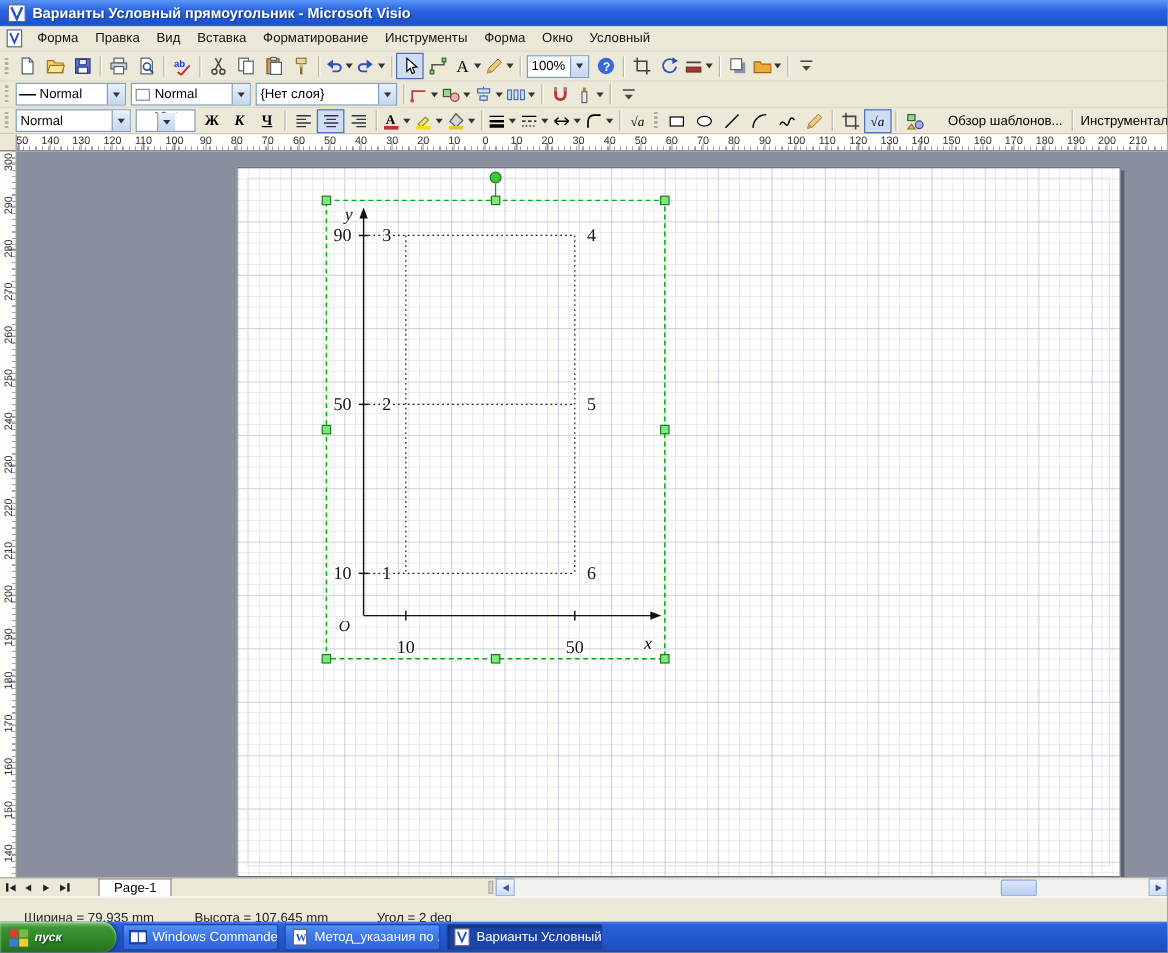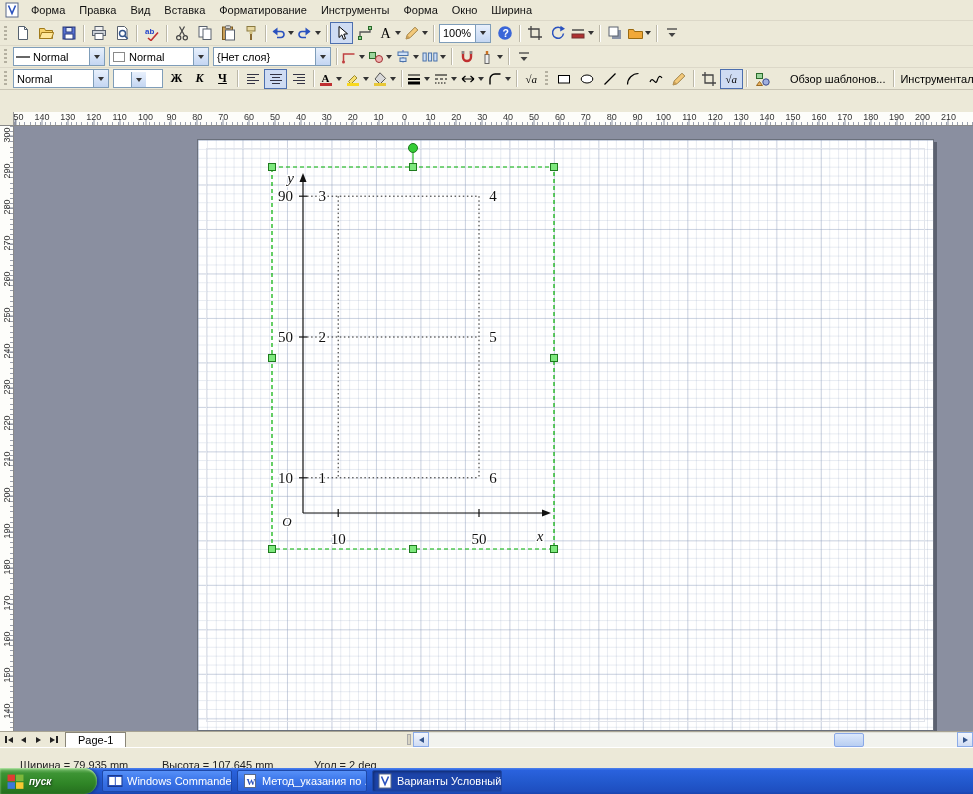--- a/index.html
+++ b/index.html
@@ -65,21 +65,21 @@
       linear-gradient(to right,rgba(140,155,185,.32) 1px,transparent 1px),
       linear-gradient(to bottom,rgba(140,155,185,.32) 1px,transparent 1px);
     background-size:8.9px 8.9px,8.9px 8.9px,44.5px 44.5px,44.5px 44.5px}
   .page-margin{position:absolute;left:8px;top:8px;right:8px;bottom:8px;border:1px solid #e0e3ea}
   #overlay{position:absolute;left:14px;top:0;width:959px;height:605px;z-index:2;pointer-events:none}
 
   
   .tabrow{position:absolute;top:731px;left:0;width:973px;height:16px;background:#ece9d8;border-top:1px solid #a8a494;display:flex;align-items:center}
   .navbtn{width:13px;height:13px;display:flex;align-items:center;justify-content:center;margin-left:2px;gap:1px}
   .navbar-bar{width:2px;height:7px;background:#222}
-  .pagetab{height:15px;background:#fff;border:1px solid #8a8678;border-bottom:none;padding:0 12px;display:flex;align-items:center;font-size:11px;margin-left:5px}
+  .pagetab{height:15px;background:#fff;border:1px solid #8a8678;border-bottom:none;padding:0 12px;display:flex;align-items:center;font-size:11px;margin-left:22px}
   .tabfill{flex:1}
   .splitter{width:4px;height:11px;background:#d8d4c4;border:1px solid #aaa;margin-right:2px}
   .hscroll{display:flex;align-items:center;width:560px;height:15px}
   .sbbtn{width:16px;height:15px;background:linear-gradient(180deg,#f4f7fd,#cfdcf4);border:1px solid #8cace8;display:flex;align-items:center;justify-content:center;flex:0 0 16px}
   .sbbtn .tri-l{border-right-color:#33548c}
   .sbbtn .tri-r{border-left-color:#33548c}
   .sbtrack{flex:1;height:15px;background:#f2f3ee;position:relative;border-top:1px solid #e2e2da}
   .sbthumb{position:absolute;left:405px;top:0;width:30px;height:14px;background:linear-gradient(180deg,#dce8fb,#b8cef2);border:1px solid #89a8e8;border-radius:2px}
 
   
@@ -93,38 +93,47 @@
   .startbtn{height:26px;width:97px;flex:0 0 97px;background:linear-gradient(180deg,#7cc072 0,#3d9434 20%,#2f8526 60%,#256e1e);border-radius:0 13px 13px 0;display:flex;align-items:center;gap:5px;padding-left:7px;color:#fff;font-weight:bold;font-style:italic;font-size:10px;text-shadow:1px 1px 2px #1a3a1a;box-shadow:inset 0 1px 2px #b8e8a8,2px 0 3px rgba(0,0,0,.3)}
   .flagicon svg{width:17px;height:17px;display:block}
   .taskbtn{height:22px;width:130px;flex:0 0 130px;margin-left:5px;background:linear-gradient(180deg,#5690f8 0,#3a74e8 50%,#2f64d8);border:1px solid #1e48a8;border-radius:2px;display:flex;align-items:center;gap:4px;padding:0 4px;color:#fff;overflow:hidden;white-space:nowrap;font-size:11px}
   .taskbtn.active{background:#1c44a8;box-shadow:inset 1px 1px 3px #102a70}
 </style>
 </head>
 <body>
 
 <div id="app">
 
+  <div class="titlebar">
+    <span class="appicon ticon">
+        <svg width="16" height="16" viewBox="0 0 16 16" xmlns="http://www.w3.org/2000/svg">
+          <rect x="1" y="1" width="14" height="14" fill="#f8f8ff" stroke="#5a6a8a"></rect>
+          <path d="M3.5 3l4.5 10L12.5 3" fill="none" stroke="#2a52be" stroke-width="2"></path>
+        </svg>
+      </span>
+    <span class="title-text">Варианты Условный прямоугольник - Microsoft Visio</span>
+  </div>
 
   <div class="menubar">
     <span class="docicon ticon">
         <svg width="16" height="16" viewBox="0 0 16 16" xmlns="http://www.w3.org/2000/svg">
           <rect x="2" y="1" width="12" height="14" fill="#fff" stroke="#5a6a8a"></rect>
           <path d="M4.5 3.5l3.5 8 3.5-8" fill="none" stroke="#2a52be" stroke-width="1.6"></path>
         </svg>
       </span>
     <span id="menu-items" style="display:flex">
         <span class="menu-item">Форма</span>
         <span class="menu-item">Правка</span>
         <span class="menu-item">Вид</span>
         <span class="menu-item">Вставка</span>
         <span class="menu-item">Форматирование</span>
         <span class="menu-item">Инструменты</span>
         <span class="menu-item">Форма</span>
         <span class="menu-item">Окно</span>
-        <span class="menu-item">Ширина</span>
+        <span class="menu-item">Условный</span>
       </span>
   </div>
 
   <div class="tb" id="tb1">
     <span class="grip"></span>
     <span id="tb1-items" style="display:flex;align-items:center">
         <span class="tbtn">
           <span class="ticon">
             <svg width="16" height="16" viewBox="0 0 16 16" xmlns="http://www.w3.org/2000/svg">
               <path d="M3.5 1.5h6l3 3v10h-9z" fill="#fff" stroke="#55616e"></path>

